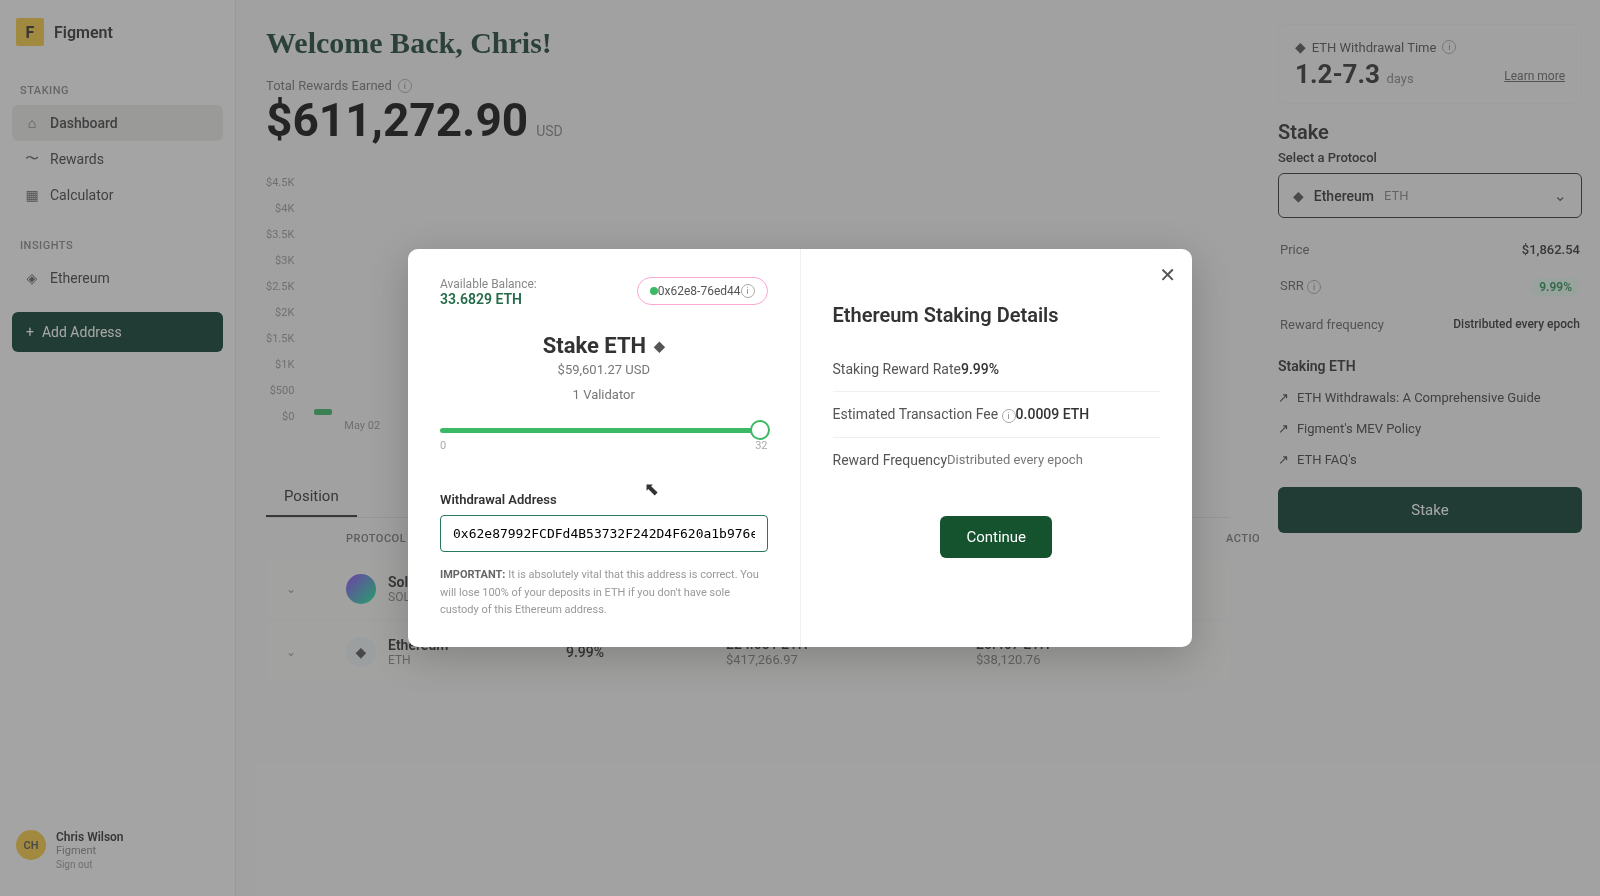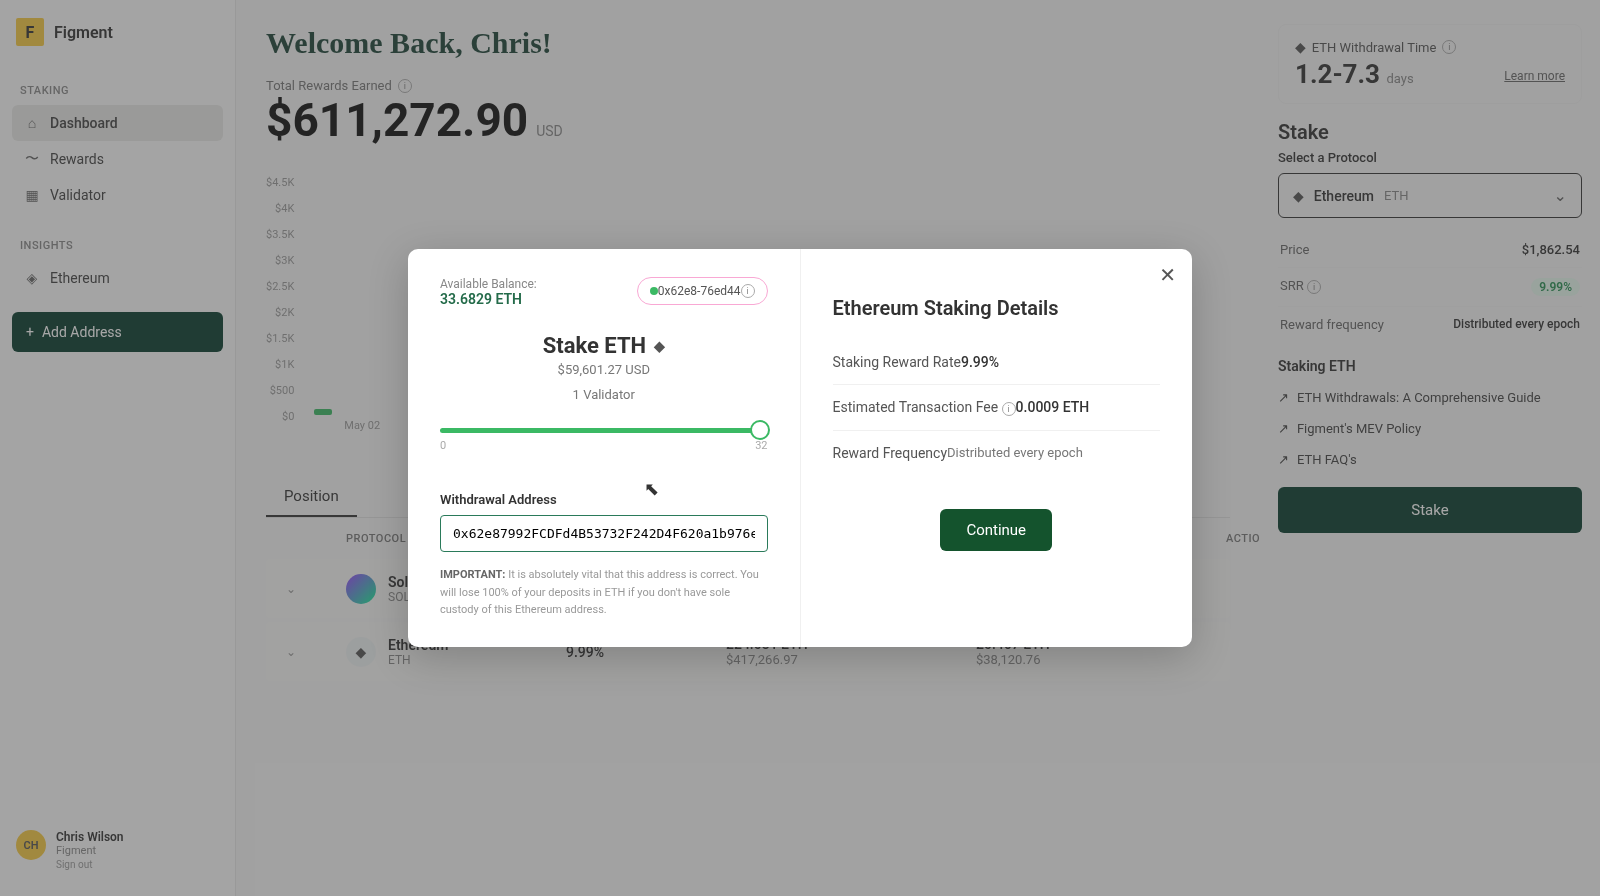--- a/index.html
+++ b/index.html
@@ -70,21 +70,21 @@
 .info-row .val { font-weight: 500; }
 .srr-badge { background:#e6f7ed; color:#2a9055; padding:2px 8px; border-radius:10px; font-size:12px; font-weight:600; }
 .links-head { font-size:14px; font-weight:600; margin-top:16px; margin-bottom:8px; }
 .link-item { display:flex; align-items:center; gap:8px; font-size:13px; color:#444; padding:8px 0; }
 .stake-btn { width:100%; background:#0a3d2e; color:#fff; border:none; padding:14px; border-radius:6px; font-size:15px; margin-top:12px; cursor:pointer; }
 
 
 .overlay { position:absolute; inset:0; background:rgba(60,60,60,0.45); display:flex; align-items:center; justify-content:center; }
 .modal { width: 784px; background:#fff; border-radius:10px; display:flex; position:relative; box-shadow: 0 10px 40px rgba(0,0,0,0.2); }
 .modal-left { flex:1; padding: 28px 32px; border-right:1px solid #f0f0f0; }
-.modal-right { flex:1; padding: 21px 32px; }
+.modal-right { flex:1; padding: 28px 32px; }
 .close-x { position:absolute; top:14px; right:16px; font-size:20px; color:#555; cursor:pointer; background:none; border:none; }
 .bal-row { display:flex; justify-content:space-between; align-items:flex-start; }
 .bal-label { font-size:12px; color:#888; }
 .bal-value { font-size:14px; font-weight:600; color:#246b4a; }
 .addr-pill { border:1px solid #f9a8d4; border-radius:20px; padding:6px 12px; font-size:12px; display:flex; align-items:center; gap:0; color:#555; }
 .addr-pill .dot { width:8px; height:8px; border-radius:50%; background:#3bb964; }
 .stake-eth-title { text-align:center; font-size:22px; font-weight:700; margin-top:26px; display:flex; justify-content:center; gap:8px; align-items:center; }
 .amount-big { text-align:center; font-size:34px; font-weight:700; color:#1a6b47; margin-top:10px; }
 .amount-usd { text-align:center; font-size:13px; color:#777; margin-top:4px; }
 .validators { text-align:center; font-size:13px; color:#777; margin-top:10px; }
@@ -121,21 +121,21 @@
     <div class="nav-item active">
       <span class="nav-icon">⌂</span>
       <span>Dashboard</span>
     </div>
     <div class="nav-item">
       <span class="nav-icon">〜</span>
       <span>Rewards</span>
     </div>
     <div class="nav-item">
       <span class="nav-icon">▦</span>
-      <span>Validator</span>
+      <span>Calculator</span>
     </div>
 
     <div class="section-label" style="margin-top:18px;">INSIGHTS</div>
     <div class="nav-item">
       <span class="nav-icon">◈</span>
       <span>Ethereum</span>
     </div>
 
     <button class="add-address-btn">
       <span>+</span>

